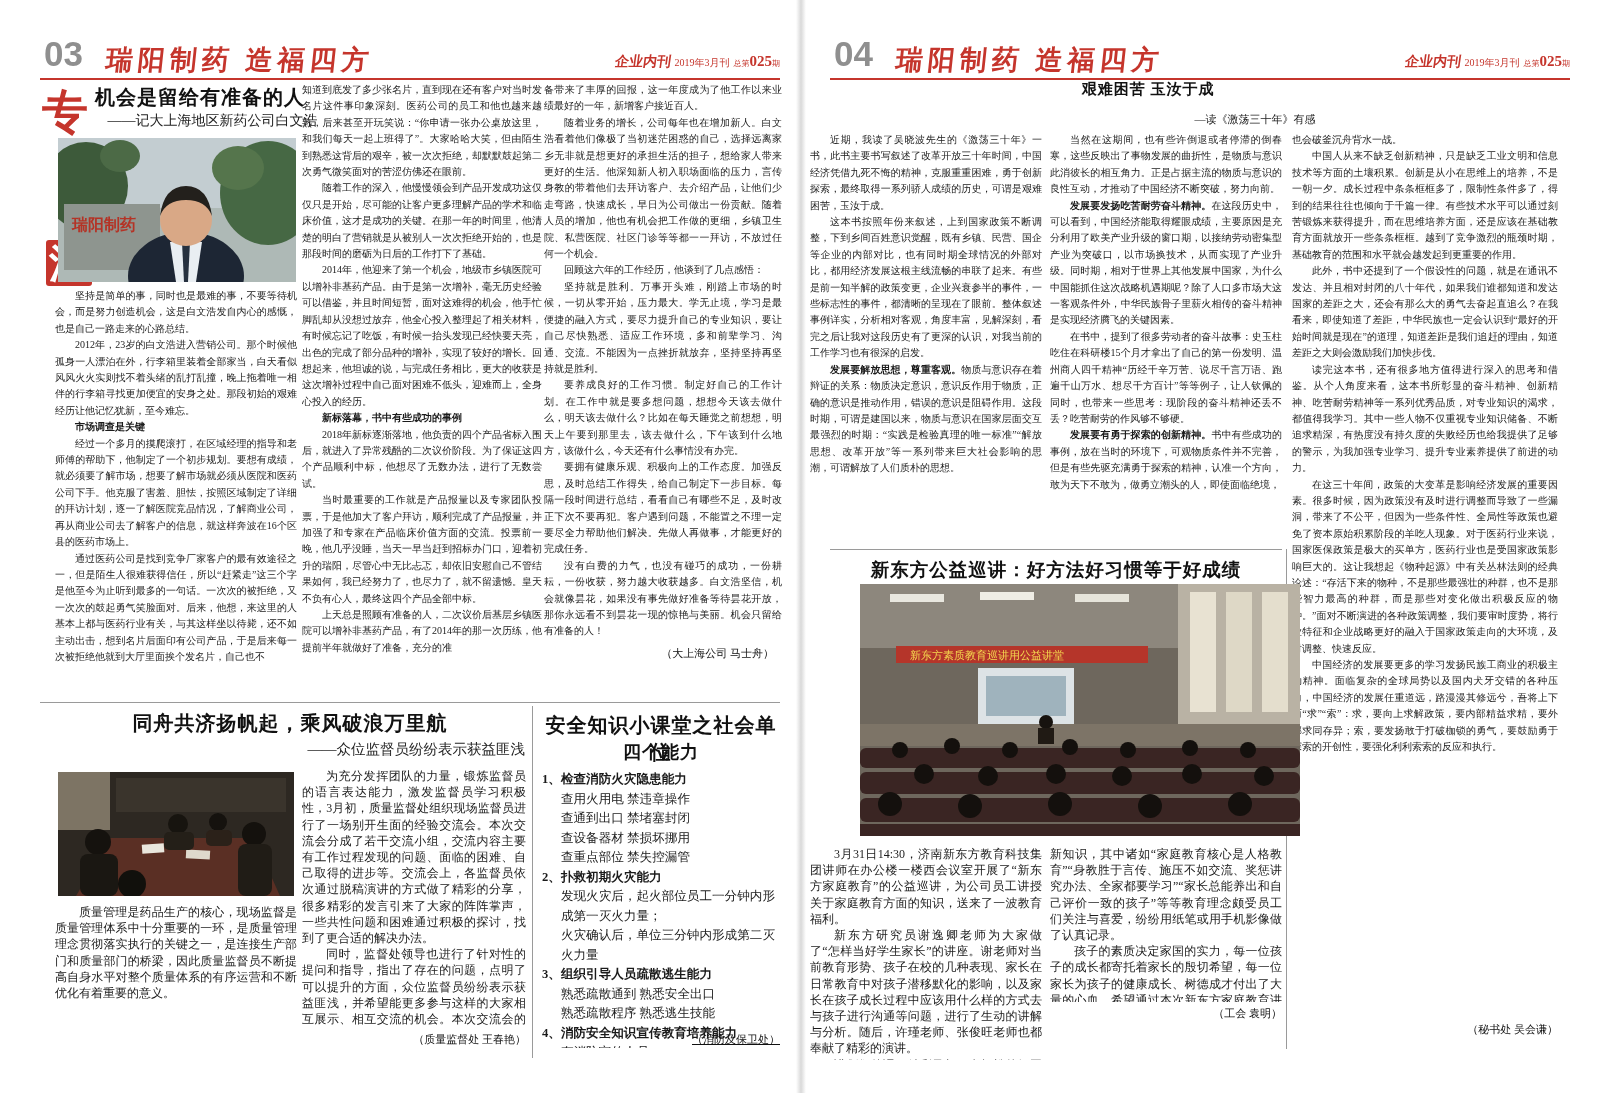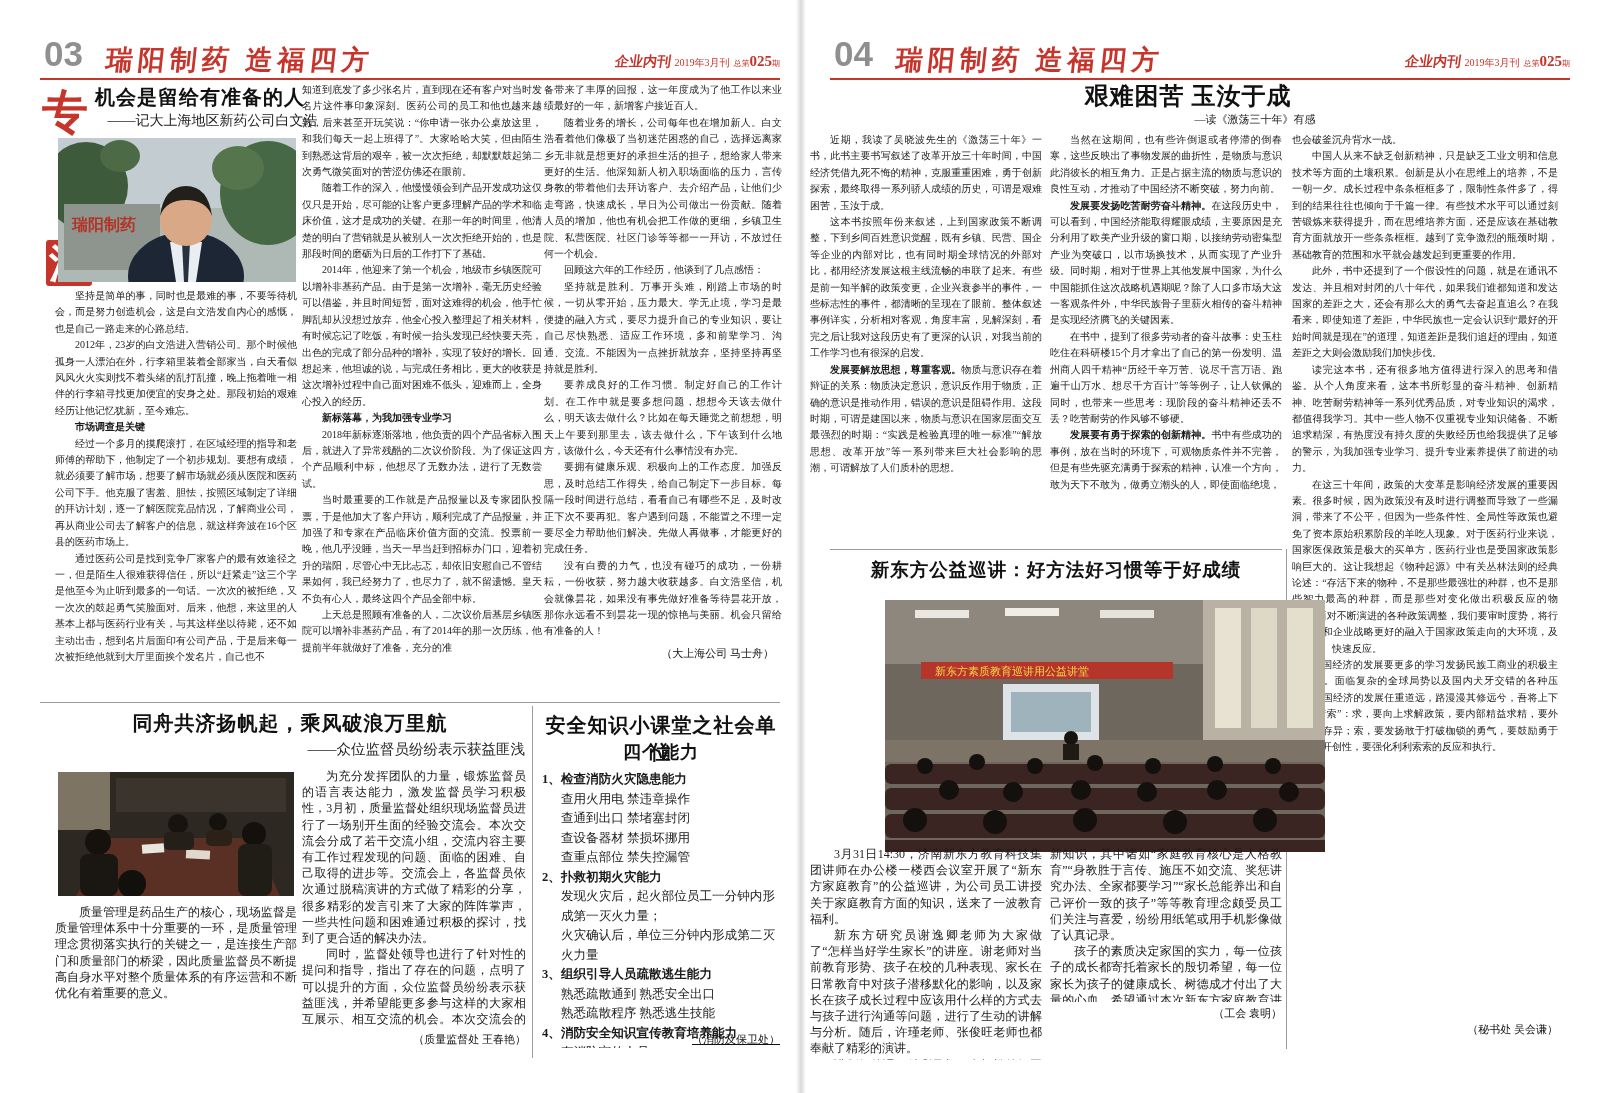--- a/index.html
+++ b/index.html
@@ -72,21 +72,21 @@
     <p class="para"><b></b><span>坚持是简单的事，同时也是最难的事，不要等待机会，而是努力创造机会，这是白文浩发自内心的感慨，也是自己一路走来的心路总结。</span></p>
     <p class="para"><b></b><span>2012年，23岁的白文浩进入营销公司。那个时候他孤身一人漂泊在外，行李箱里装着全部家当，白天看似风风火火实则找不着头绪的乱打乱撞，晚上拖着唯一相伴的行李箱寻找更加便宜的安身之处。那段初始的艰难经历让他记忆犹新，至今难忘。</span></p>
     <p class="para h"><b>市场调查是关键</b><span></span></p>
     <p class="para"><b></b><span>经过一个多月的摸爬滚打，在区域经理的指导和老师傅的帮助下，他制定了一个初步规划。要想有成绩，就必须要了解市场，想要了解市场就必须从医院和医药公司下手。他克服了害羞、胆怯，按照区域制定了详细的拜访计划，逐一了解医院竞品情况，了解商业公司，再从商业公司去了解客户的信息，就这样奔波在16个区县的医药市场上。</span></p>
     <p class="para"><b></b><span>通过医药公司是找到竞争厂家客户的最有效途径之一，但是陌生人很难获得信任，所以“赶紧走”这三个字是他至今为止听到最多的一句话。一次次的被拒绝，又一次次的鼓起勇气笑脸面对。后来，他想，来这里的人基本上都与医药行业有关，与其这样坐以待毙，还不如主动出击，想到名片后面印有公司产品，于是后来每一次被拒绝他就到大厅里面挨个发名片，自己也不</span></p>
   </div>
 <div class="abs col bt" style="left:302px;top:82px;width:240px;height:612px;">
     <p class="para cont"><b></b><span>知道到底发了多少张名片，直到现在还有客户对当时发名片这件事印象深刻。医药公司的员工和他也越来越熟，后来甚至开玩笑说：“你申请一张办公桌放这里，和我们每天一起上班得了”。大家哈哈大笑，但由陌生到熟悉这背后的艰辛，被一次次拒绝，却默默鼓起第二次勇气微笑面对的苦涩仿佛还在眼前。</span></p>
     <p class="para"><b></b><span>随着工作的深入，他慢慢领会到产品开发成功这仅仅只是开始，尽可能的让客户更多理解产品的学术和临床价值，这才是成功的关键。在那一年的时间里，他清楚的明白了营销就是从被别人一次次拒绝开始的，也是那段时间的磨砺为日后的工作打下了基础。</span></p>
     <p class="para"><b></b><span>2014年，他迎来了第一个机会，地级市乡镇医院可以增补非基药产品。由于是第一次增补，毫无历史经验可以借鉴，并且时间短暂，面对这难得的机会，他手忙脚乱却从没想过放弃，他全心投入整理起了相关材料，有时候忘记了吃饭，有时候一抬头发现已经快要天亮，出色的完成了部分品种的增补，实现了较好的增长。回想起来，他坦诚的说，与完成任务相比，更大的收获是这次增补过程中自己面对困难不低头，迎难而上，全身心投入的经历。</span></p>
-    <p class="para h"><b>新标落幕，为我加强专业学习</b><span></span></p>
+    <p class="para h"><b>新标落幕，书中有些成功的事例</b><span></span></p>
     <p class="para"><b></b><span>2018年新标逐渐落地，他负责的四个产品省标入围后，就进入了异常残酷的二次议价阶段。为了保证这四个产品顺利中标，他想尽了无数办法，进行了无数尝试。</span></p>
     <p class="para"><b></b><span>当时最重要的工作就是产品报量以及专家团队投票，于是他加大了客户拜访，顺利完成了产品报量，并加强了和专家在产品临床价值方面的交流。投票前一晚，他几乎没睡，当天一早当赶到招标办门口，迎着初升的瑞阳，尽管心中无比忐忑，却依旧安慰自己不管结果如何，我已经努力了，也尽力了，就不留遗憾。皇天不负有心人，最终这四个产品全部中标。</span></p>
     <p class="para"><b></b><span>上天总是照顾有准备的人，二次议价后基层乡镇医院可以增补非基药产品，有了2014年的那一次历练，他提前半年就做好了准备，充分的准</span></p>
   </div>
 <div class="abs col bt" style="left:544px;top:82px;width:238px;height:560px;">
     <p class="para cont"><b></b><span>备带来了丰厚的回报，这一年度成为了他工作以来业绩最好的一年，新增客户接近百人。</span></p>
     <p class="para"><b></b><span>随着业务的增长，公司每年也在增加新人。白文浩看着他们像极了当初迷茫困惑的自己，选择远离家乡无非就是想更好的承担生活的担子，想给家人带来更好的生活。他深知新人初入职场面临的压力，言传身教的带着他们去拜访客户、去介绍产品，让他们少走弯路，快速成长，早日为公司做出一份贡献。随着人员的增加，他也有机会把工作做的更细，乡镇卫生院、私营医院、社区门诊等等都一一拜访，不放过任何一个机会。</span></p>
     <p class="para"><b></b><span>回顾这六年的工作经历，他谈到了几点感悟：</span></p>
     <p class="para"><b></b><span>坚持就是胜利。万事开头难，刚踏上市场的时候，一切从零开始，压力最大。学无止境，学习是最便捷的融入方式，要尽力提升自己的专业知识，要让自己尽快熟悉、适应工作环境，多和前辈学习、沟通、交流。不能因为一点挫折就放弃，坚持坚持再坚持就是胜利。</span></p>
     <p class="para"><b></b><span>要养成良好的工作习惯。制定好自己的工作计划。在工作中就是要多想问题，想想今天该去做什么，明天该去做什么？比如在每天睡觉之前想想，明天上午要到那里去，该去做什么，下午该到什么地方，该做什么，今天还有什么事情没有办完。</span></p>
@@ -153,21 +153,21 @@
 <div class="abs fold" style="left:796px;top:0;width:10px;height:1093px;"></div>
 
 <div class="abs pagenum" style="left:834px;top:34px;">04</div>
 <div class="abs masthead" style="left:896px;top:42px;">瑞阳制药  造福四方</div>
 <div class="abs issue" style="left:1390px;top:52px;width:180px;">
   <span class="lb">企业内刊</span><span class="dt">2019年3月刊</span>
   <span class="tiny">总第</span><span class="no">025</span><span class="tiny">期</span>
 </div>
 <div class="abs redline" style="left:830px;top:78px;width:740px;"></div>
 
-<div class="abs atitle" style="left:1038px;top:80px;width:300px;font-size:24px;">艰难困苦  玉汝于成</div>
+<div class="abs atitle" style="left:998px;top:80px;width:300px;font-size:15px;">艰难困苦  玉汝于成</div>
 <div class="abs asub" style="left:1105px;top:112px;width:300px;font-size:11px;">—读《激荡三十年》有感</div>
 
 <div class="abs col bt" style="left:810px;top:132px;width:232px;height:416px;">
     <p class="para"><b></b><span>近期，我读了吴晓波先生的《激荡三十年》一书，此书主要书写叙述了改革开放三十年时间，中国经济凭借九死不悔的精神，克服重重困难，勇于创新探索，最终取得一系列骄人成绩的历史，可谓是艰难困苦，玉汝于成。</span></p>
     <p class="para"><b></b><span>这本书按照年份来叙述，上到国家政策不断调整，下到乡间百姓意识觉醒，既有乡镇、民营、国企等企业的内部对比，也有同时期全球情况的外部对比，都用经济发展这根主线流畅的串联了起来。有些是前一知半解的政策变更，企业兴衰参半的事件，一些标志性的事件，都清晰的呈现在了眼前。整体叙述事例详实，分析相对客观，角度丰富，见解深刻，看完之后让我对这段历史有了更深的认识，对我当前的工作学习也有很深的启发。</span></p>
     <p class="para"><b>发展要解放思想，尊重客观。</b><span>物质与意识存在着辩证的关系：物质决定意识，意识反作用于物质，正确的意识是推动作用，错误的意识是阻碍作用。这段时期，可谓是建国以来，物质与意识在国家层面交互最强烈的时期：“实践是检验真理的唯一标准”“解放思想、改革开放”等一系列带来巨大社会影响的思潮，可谓解放了人们质朴的思想。</span></p>
   </div>
 <div class="abs col bt" style="left:1050px;top:132px;width:232px;height:416px;">
     <p class="para"><b></b><span>当然在这期间，也有些许倒退或者停滞的倒春寒，这些反映出了事物发展的曲折性，是物质与意识此消彼长的相互角力。正是占据主流的物质与意识的良性互动，才推动了中国经济不断突破，努力向前。</span></p>
     <p class="para"><b>发展要发扬吃苦耐劳奋斗精神。</b><span>在这段历史中，可以看到，中国经济能取得耀眼成绩，主要原因是充分利用了欧美产业升级的窗口期，以接纳劳动密集型产业为突破口，以市场换技术，从而实现了产业升级。同时期，相对于世界上其他发展中国家，为什么中国能抓住这次战略机遇期呢？除了人口多市场大这一客观条件外，中华民族骨子里薪火相传的奋斗精神是实现经济腾飞的关键因素。</span></p>
@@ -182,21 +182,21 @@
     <p class="para"><b></b><span>在这三十年间，政策的大变革是影响经济发展的重要因素。很多时候，因为政策没有及时进行调整而导致了一些漏洞，带来了不公平，但因为一些条件性、全局性等政策也避免了资本原始积累阶段的羊吃人现象。对于医药行业来说，国家医保政策是极大的买单方，医药行业也是受国家政策影响巨大的。这让我想起《物种起源》中有关丛林法则的经典论述：“存活下来的物种，不是那些最强壮的种群，也不是那些智力最高的种群，而是那些对变化做出积极反应的物种。”面对不断演进的各种政策调整，我们要审时度势，将行业特征和企业战略更好的融入于国家政策走向的大环境，及时调整、快速反应。</span></p>
     <p class="para"><b></b><span>中国经济的发展要更多的学习发扬民族工商业的积极主动精神。面临复杂的全球局势以及国内犬牙交错的各种压力，中国经济的发展任重道远，路漫漫其修远兮，吾将上下而“求”“索”：求，要向上求解政策，要内部精益求精，要外部求同存异；索，要发扬敢于打破枷锁的勇气，要鼓励勇于探索的开创性，要强化利利索索的反应和执行。</span></p>
   </div>
 <div class="abs byline" style="left:1292px;top:1022px;width:266px;">（秘书处  吴会谦）</div>
 
 <div class="abs hline" style="left:830px;top:549px;width:452px;"></div>
 <div class="abs vline" style="left:1286px;top:549px;height:500px;"></div>
 
 <div class="abs atitle" style="left:832px;top:557px;width:448px;font-size:18.5px;">新东方公益巡讲：好方法好习惯等于好成绩</div>
 
-<div class="abs" style="left:885px;top:584px;margin-top:16px;">
+<div class="abs" style="left:860px;top:584px;">
   <svg width="440" height="252" viewBox="0 0 440 252">
     <rect width="440" height="252" fill="#6e675d"></rect>
     <rect y="0" width="440" height="64" fill="#8d877d"></rect>
     <rect x="30" y="10" width="54" height="8" fill="#e9e7df"></rect>
     <rect x="120" y="8" width="54" height="8" fill="#efede5"></rect>
     <rect x="215" y="10" width="54" height="8" fill="#e6e4da"></rect>
     <rect x="318" y="0" width="122" height="150" fill="#b9b2a4"></rect>
     <rect x="330" y="8" width="26" height="120" fill="#e8e2d2"></rect>
     <rect x="366" y="8" width="26" height="120" fill="#ded8c6"></rect>
     <rect x="402" y="8" width="26" height="120" fill="#e4decd"></rect>

